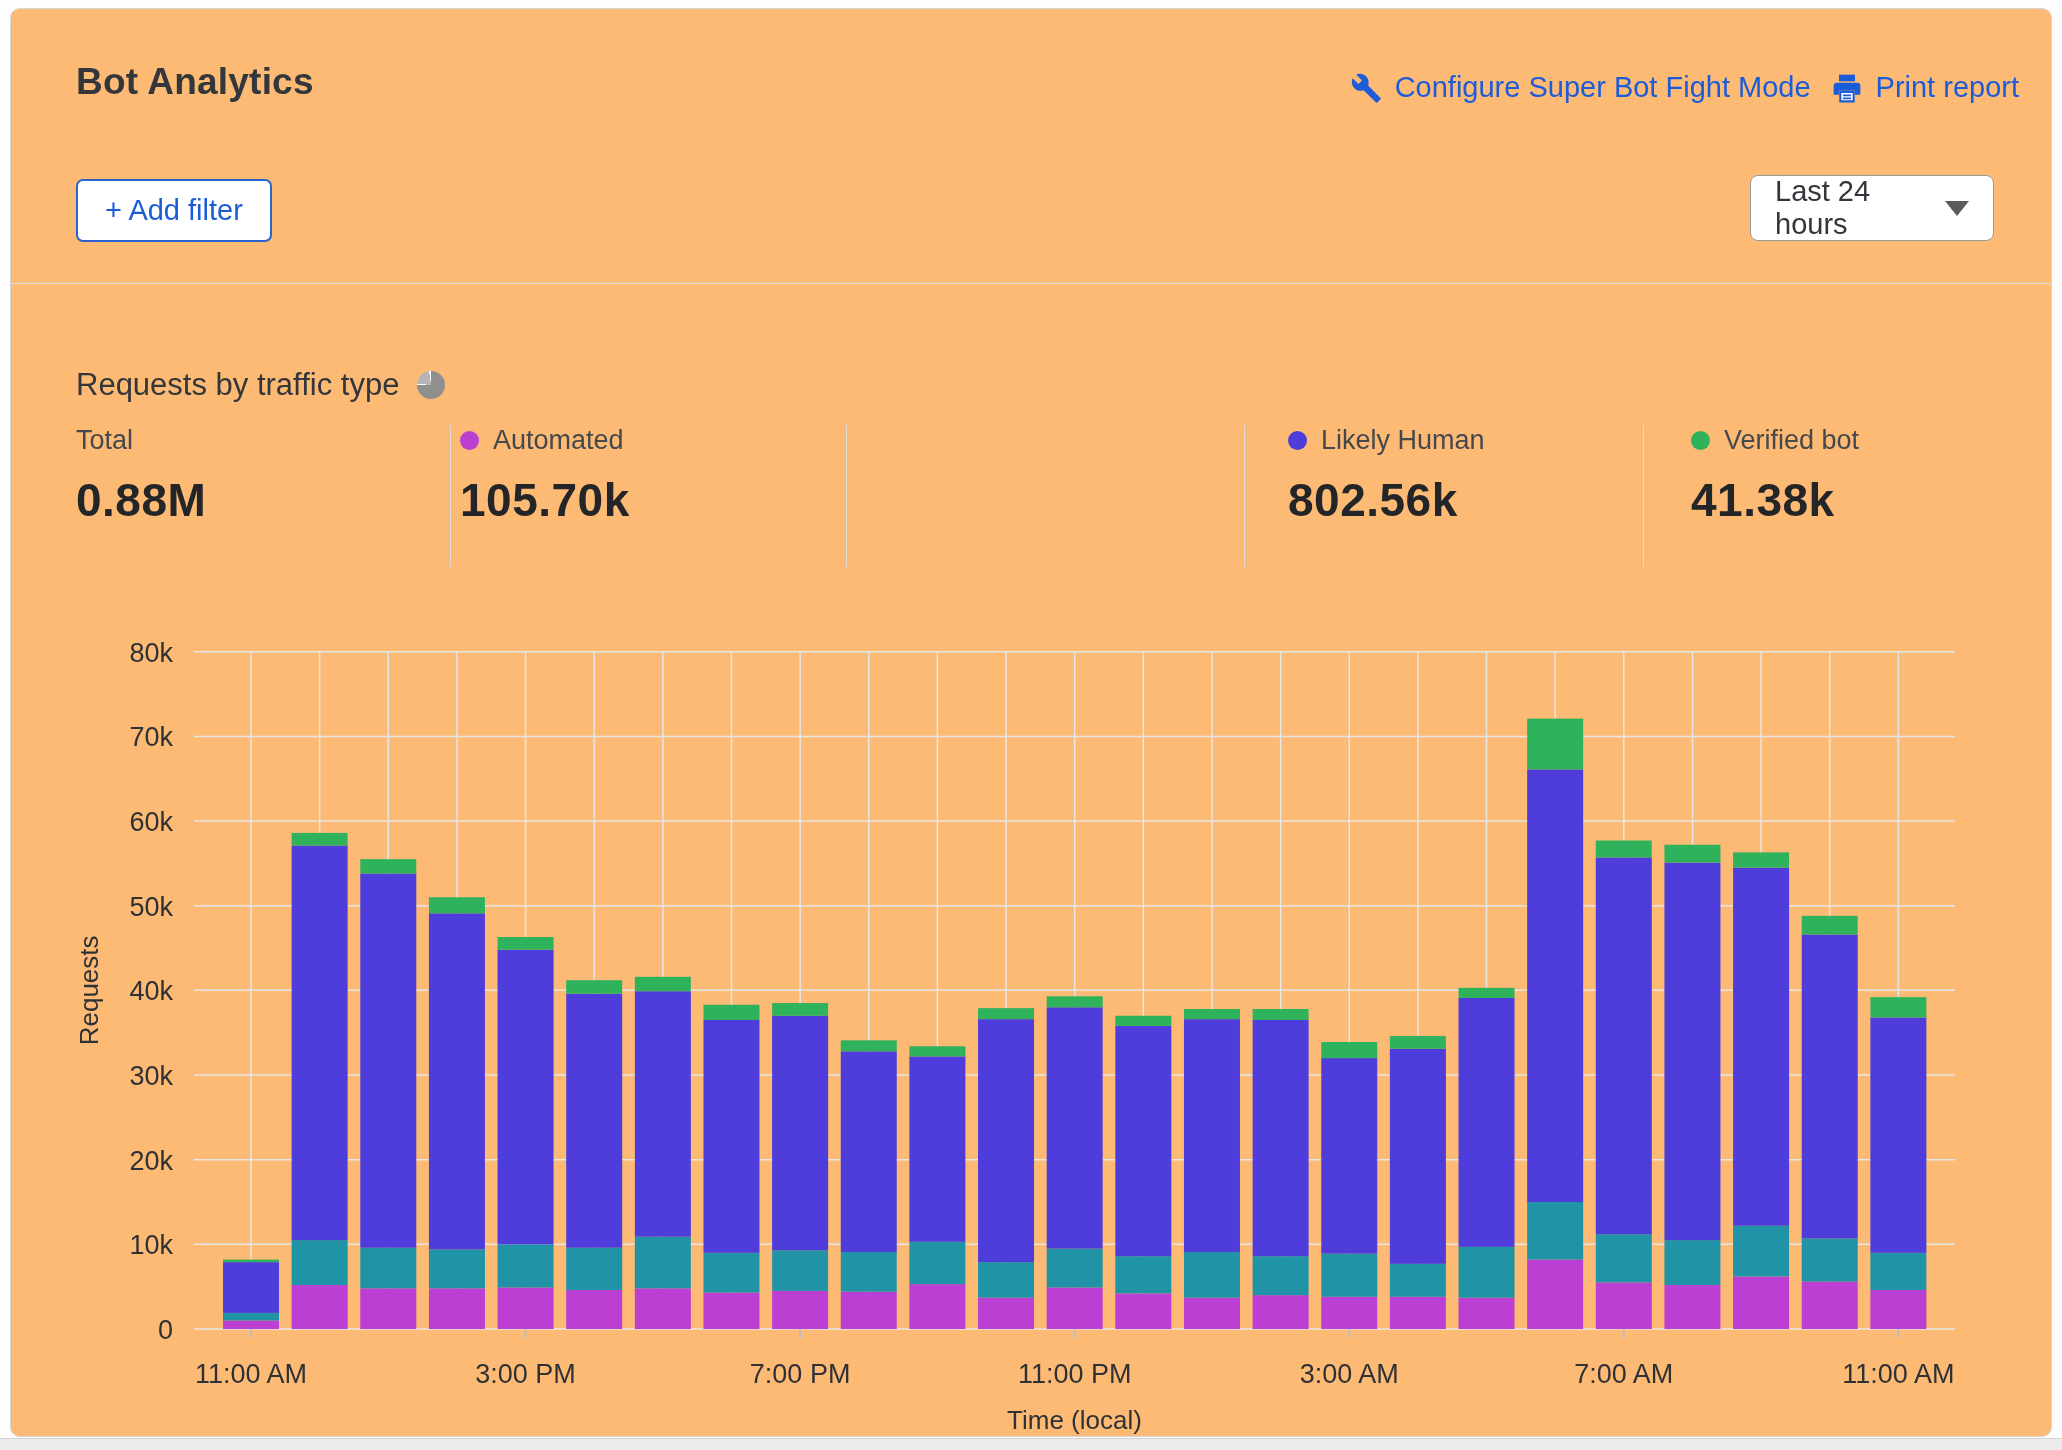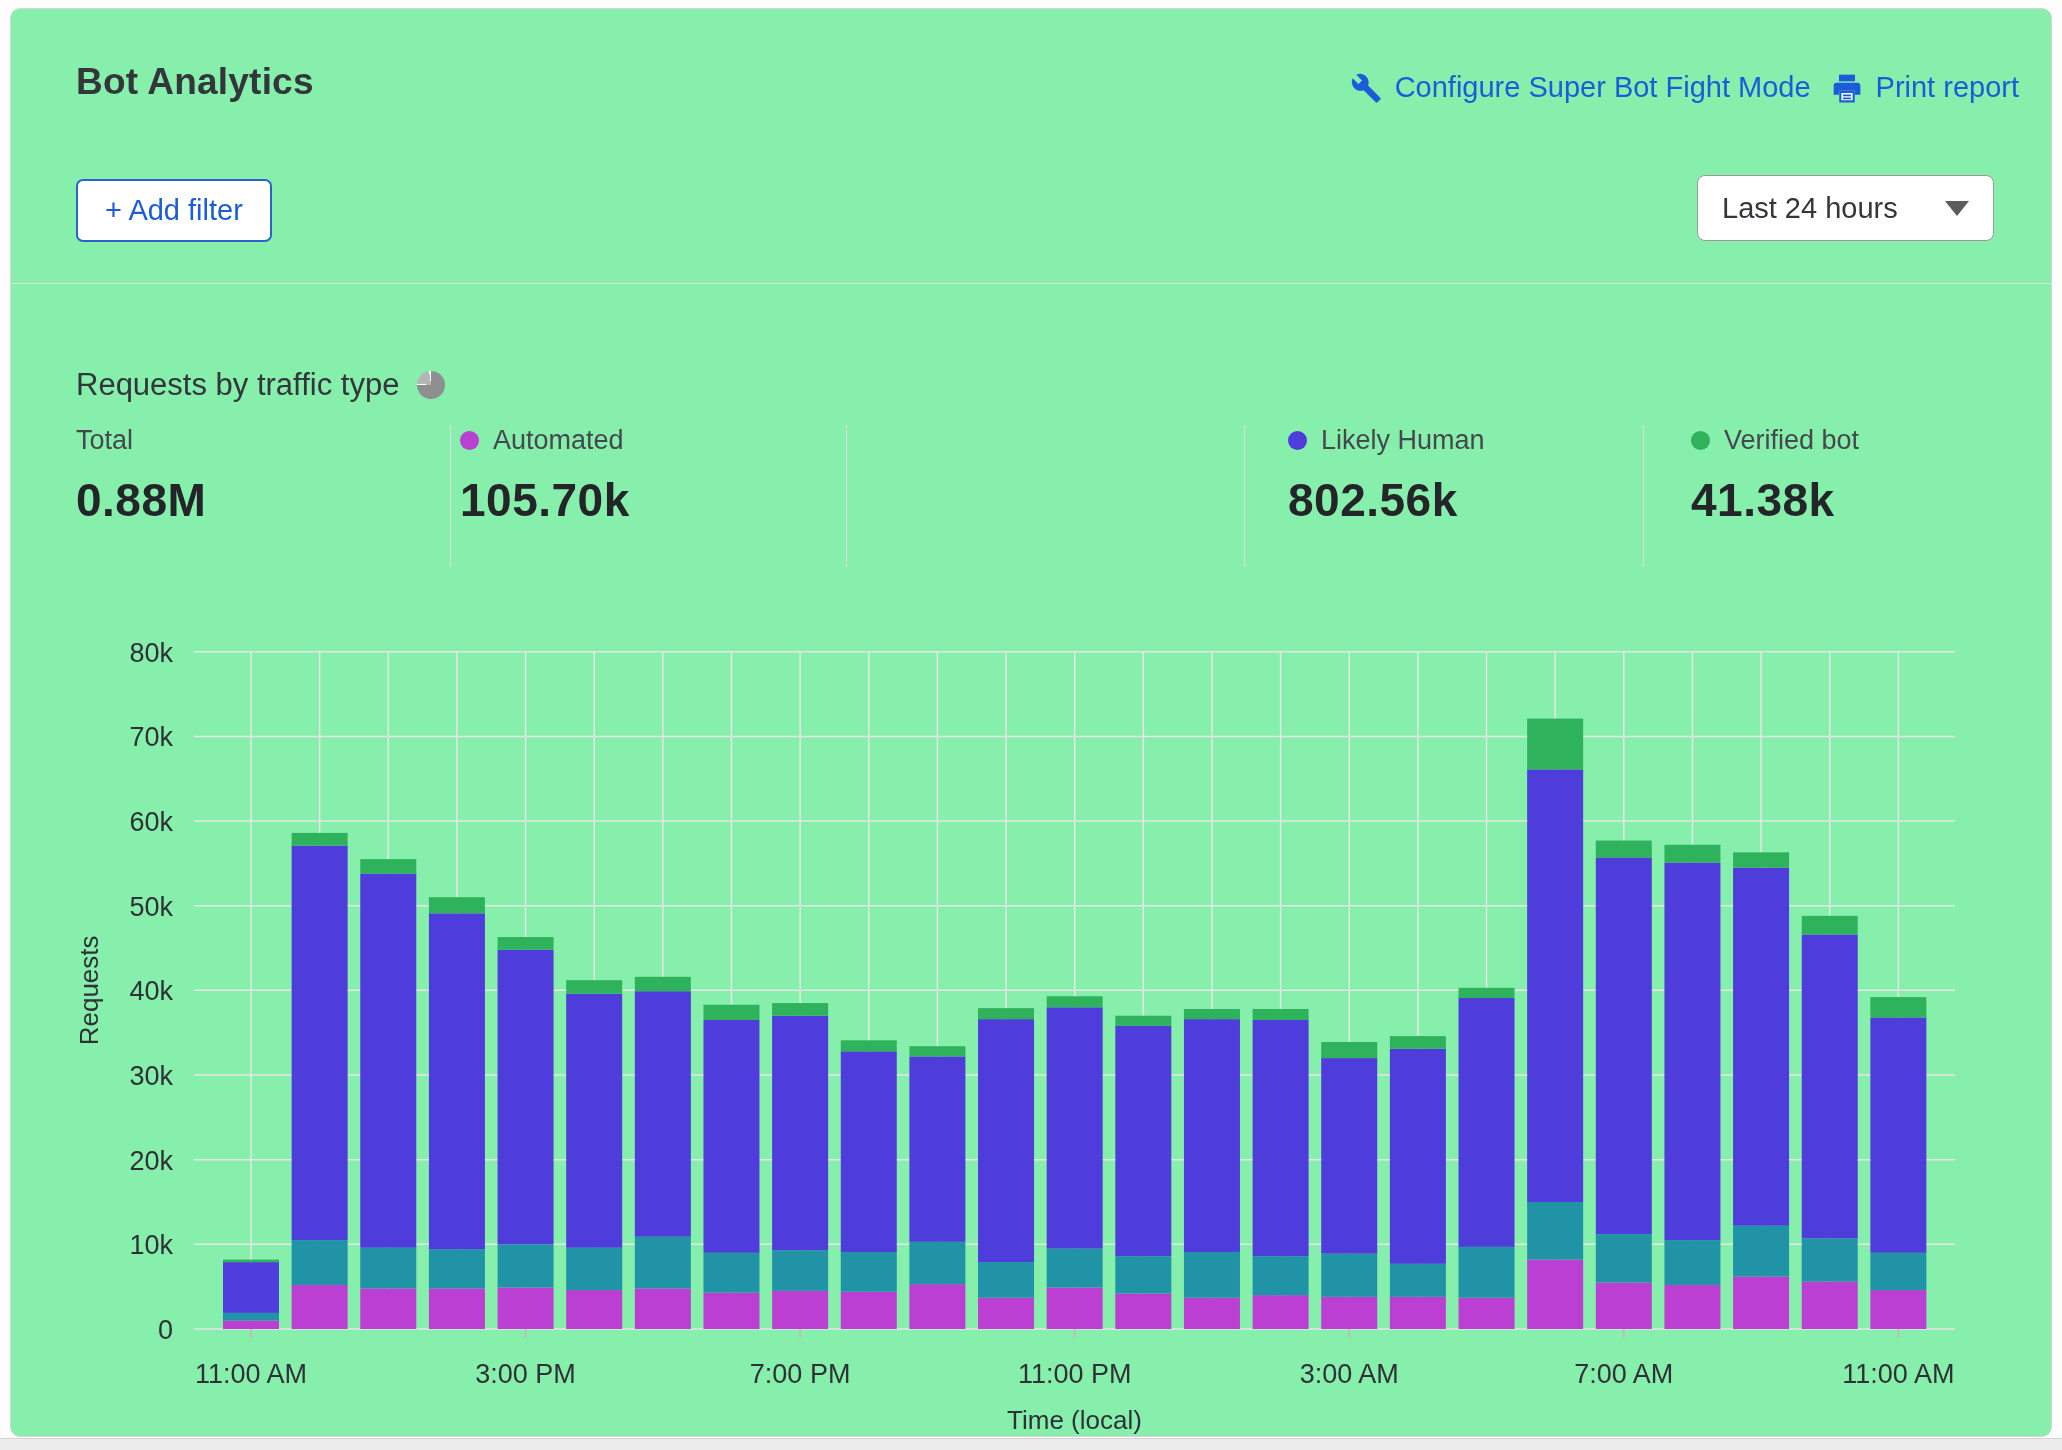--- a/index.html
+++ b/index.html
@@ -1,38 +1,38 @@
 <!DOCTYPE html>
 <html><head>
 <meta charset="utf-8">
 <style>
   * { margin:0; padding:0; box-sizing:border-box; }
   html,body { width:2062px; height:1450px; background:#ffffff; font-family:"Liberation Sans", sans-serif; overflow:hidden; }
   .stage { position:relative; width:2062px; height:1450px; background:#fdfdfd; }
 
   .card {
     position:absolute; left:10px; top:8px; width:2042px; height:1429px;
-    background:#86efac; border:1px solid #d5d5d5; border-radius:10px;
+    background:#fdba74; border:1px solid #d5d5d5; border-radius:10px;
   }
 
   
   .page-title { position:absolute; left:65px; top:52px; font-size:37px; font-weight:700; color:#33363b; letter-spacing:.2px; }
   .header-links { position:absolute; right:32px; top:62px; display:flex; align-items:center; gap:20px; }
   .hlink { display:flex; align-items:center; gap:13px; color:#1c5cd8; font-size:29px; cursor:pointer; }
   .hlink svg { display:block; }
 
   .add-filter-btn {
     position:absolute; left:65px; top:170px; height:63px; padding:16px 27px;
     display:inline-flex; align-items:center; background:#fff;
     border:2px solid #2a62d0; border-radius:7px; color:#1c5cd8; font-size:29px; cursor:pointer;
     font-family:"Liberation Sans", sans-serif;
   }
 
   .range-select {
-    position:absolute; right:57px; top:166px; width:297px; height:66px;
+    position:absolute; right:57px; top:166px; width:244px; height:66px;
     border:1px solid #9a9a9a; border-radius:8px; background:#fff; cursor:pointer;
     display:flex; align-items:center; padding:0 24px; font-size:29px; color:#33363b;
   }
   .range-select .caret {
     margin-left:auto; width:0; height:0; border-left:12px solid transparent;
     border-right:12px solid transparent; border-top:15px solid #5b5b5b;
   }
 
   .header-divider { position:absolute; left:0; top:274px; width:100%; height:1px; background:#e0e0e0; }
 

